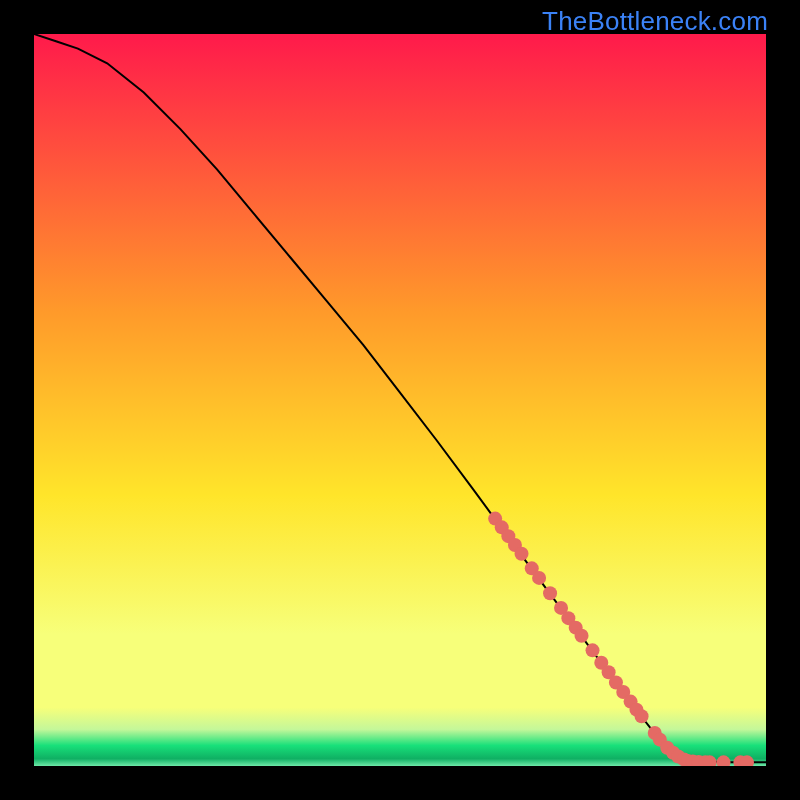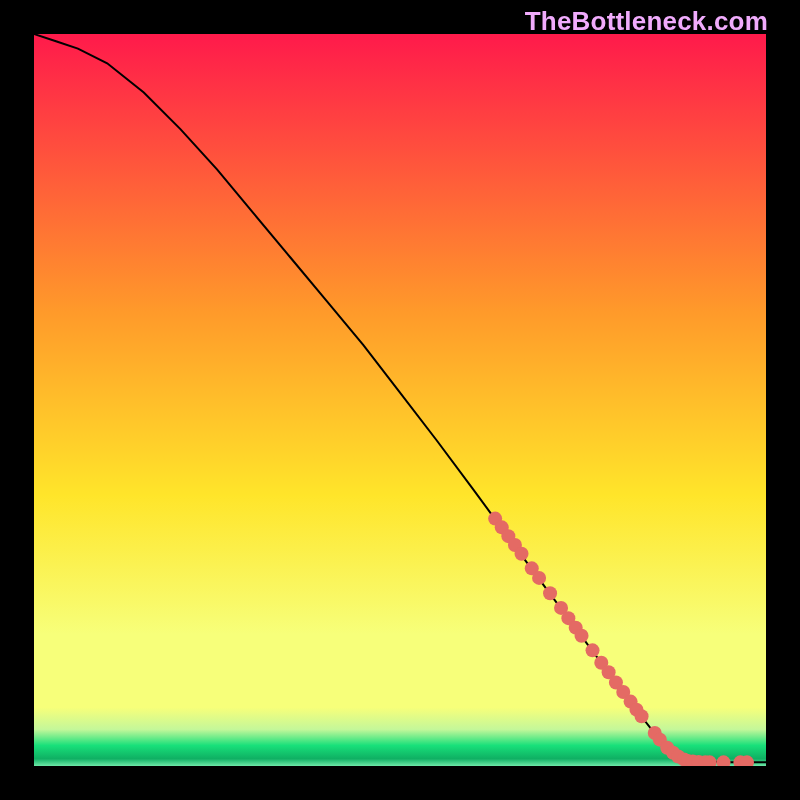--- a/index.html
+++ b/index.html
@@ -23,23 +23,23 @@
     position: absolute;
     left: 34px;
     top: 34px;
     width: 732px;
     height: 732px;
   }
   .watermark {
     position: absolute;
     top: 6px;
     right: 32px;
-    color: #f0abfc;
+    color: #3b82f6;
     font-size: 26px;
-    font-weight: 700;
+    font-weight: 400;
     letter-spacing: 0.2px;
     user-select: none;
   }
   svg { display: block; }
 </style>
 </head>
 <body>
 
 <div class="frame">
 

